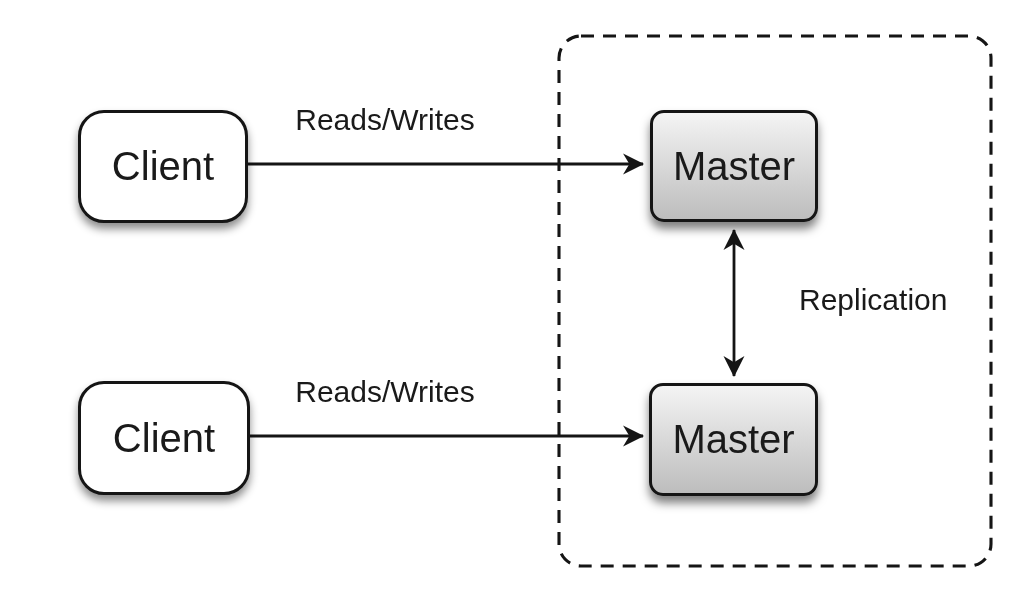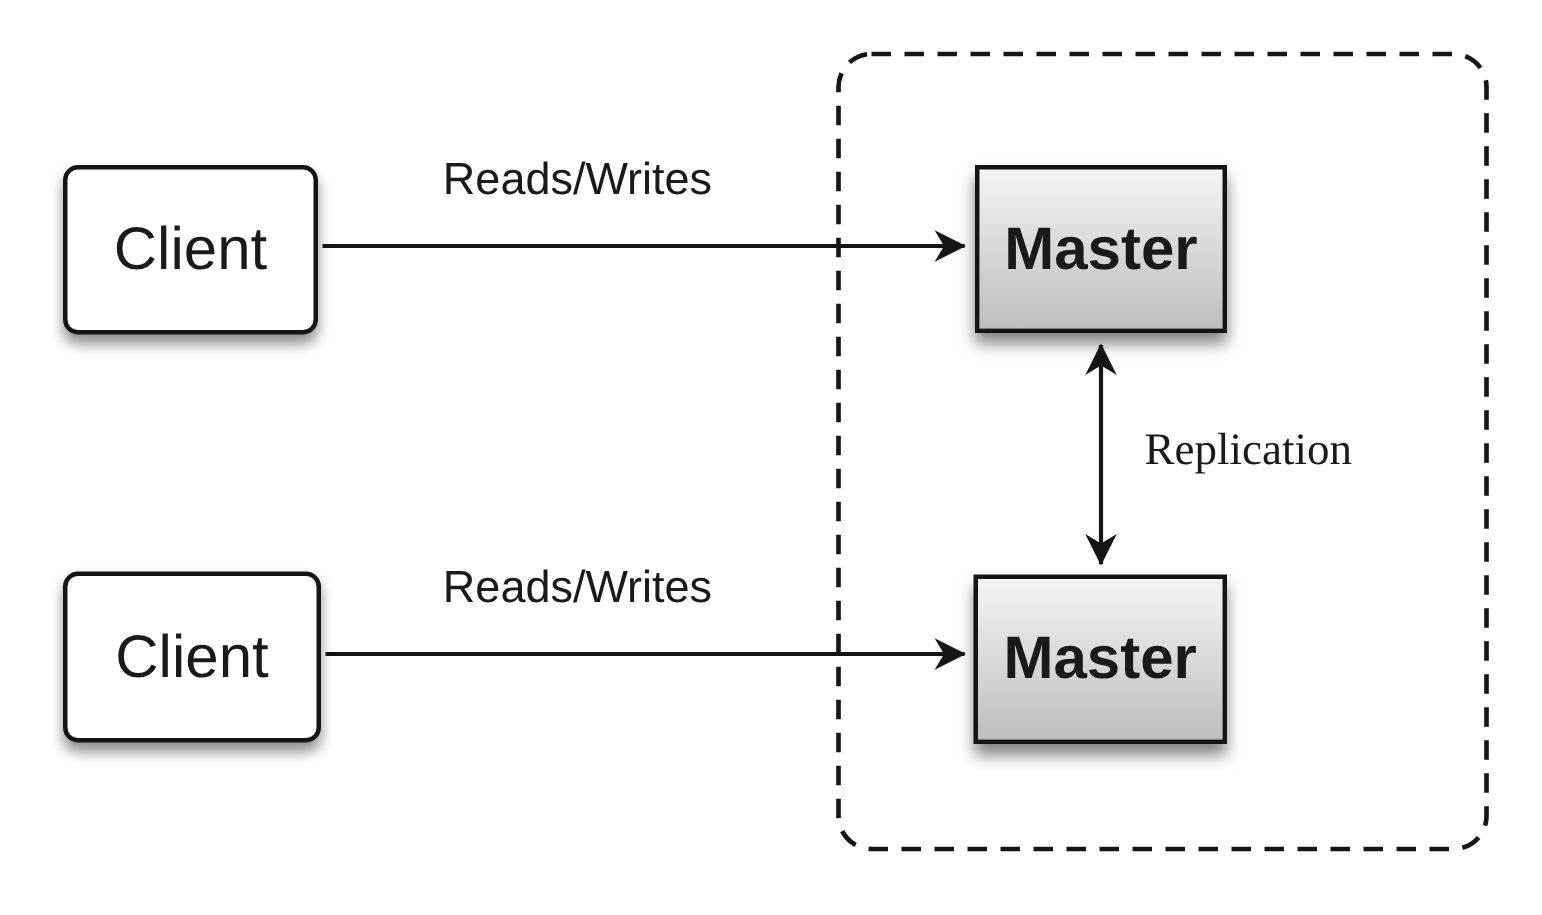--- a/index.html
+++ b/index.html
@@ -39,43 +39,43 @@
     position: absolute;
     display: flex;
     align-items: center;
     justify-content: center;
     font-size: 40px;
     color: var(--text);
     border: 3px solid var(--line);
   }
   .node.client {
     background: var(--client-fill);
-    border-radius: 10px;
+    border-radius: 26px;
     box-shadow: 0px 6px 9px rgba(0,0,0,0.45);
+    margin-left: 36px;
   }
   .node.master {
     background: linear-gradient(to bottom, var(--master-gradient-top), var(--master-gradient-bottom));
-    border-radius: 0;
+    border-radius: 14px;
     box-shadow: 0px 7px 10px rgba(0,0,0,0.5);
-    font-weight: bold;
   }
   .client-top    { left: 42px;  top: 110px; width: 170px; height: 113px; }
   .client-bottom { left: 42px;  top: 381px; width: 172px; height: 114px; }
   .master-top    { left: 650px; top: 110px; width: 168px; height: 112px; }
   .master-bottom { left: 649px; top: 383px; width: 169px; height: 113px; }
   .edge-label {
     position: absolute;
     font-size: 30px;
     line-height: 44px;
     color: var(--text);
     white-space: nowrap;
   }
   .label-rw-top    { left: 240px; top: 98px;  width: 290px; text-align: center; }
   .label-rw-bottom { left: 240px; top: 370px; width: 290px; text-align: center; }
-  .label-replication { left: 763px; top: 278px; font-family: Liberation Serif, serif; }
+  .label-replication { left: 799px; top: 278px; }
 </style>
 </head>
 <body>
 
 <div class="canvas">
 
   <svg class="wires" viewBox="0 0 1028 610" xmlns="http://www.w3.org/2000/svg">
     <defs>
       <marker id="ah" viewBox="0 0 12 12" refX="10.5" refY="6" markerWidth="9" markerHeight="9" orient="auto-start-reverse" markerUnits="strokeWidth">
         <path class="arrowhead" d="M1,1 L11,6 L1,11 L4,6 Z"></path>

